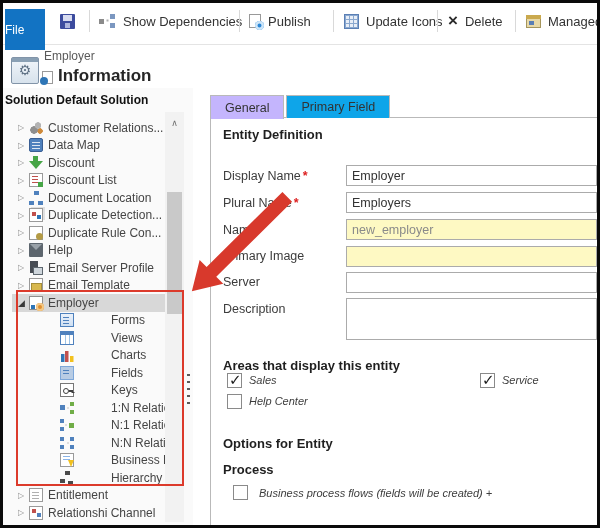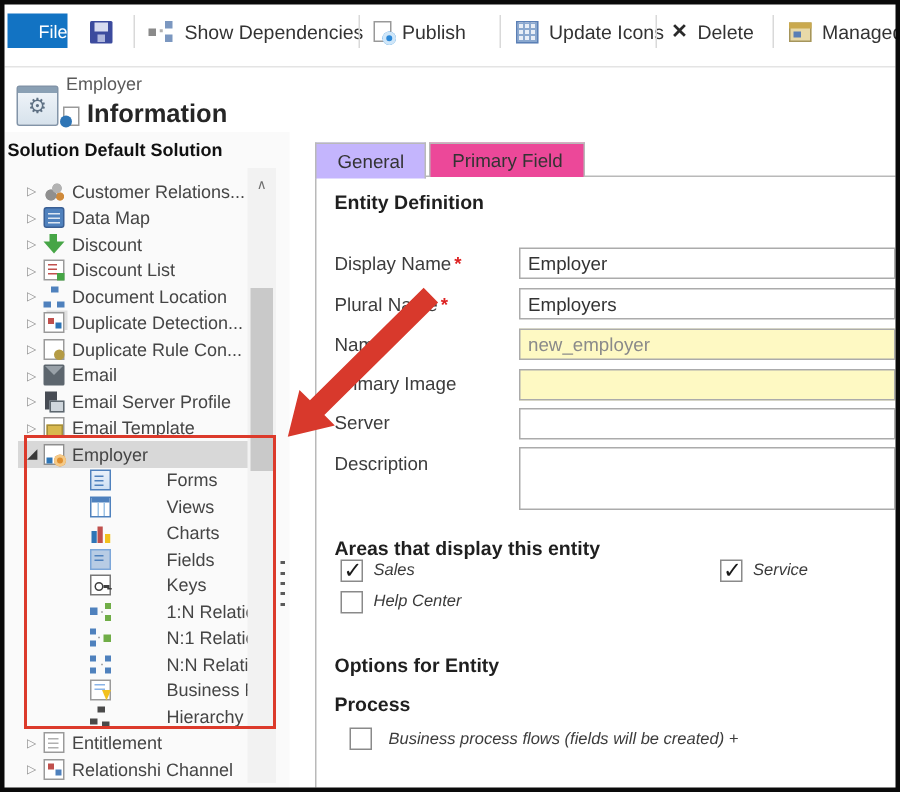--- a/index.html
+++ b/index.html
@@ -3,22 +3,22 @@
 <meta charset="utf-8">
 <style>
   html,body{margin:0;padding:0;background:#888;}
   *{box-sizing:border-box;}
   .screen{position:relative;width:600px;height:528px;background:#fff;overflow:hidden;
           font-family:"Liberation Sans","DejaVu Sans",sans-serif;color:#333;}
   .frame{position:absolute;inset:0;border:3px solid #0a0a0a;z-index:99;pointer-events:none;}
 
   
   .toolbar{position:absolute;left:3px;top:3px;right:3px;height:42px;background:#fff;border-bottom:1px solid #e4e4e4;}
-  .file-tab{position:absolute;left:5px;top:9px;width:40px;height:23px;background:#1273c3;color:#fff;
-            font-size:12px;display:flex;align-items:center;justify-content:flex-end;cursor:pointer;}
+  .file-tab{position:absolute;left:5px;top:9px;width:40px;height:41px;background:#1273c3;color:#fff;
+            font-size:12px;display:flex;align-items:center;justify-content:flex-start;cursor:pointer;}
   .tb-item{position:absolute;top:5px;height:26px;display:flex;align-items:center;gap:7px;font-size:13px;color:#333;cursor:pointer;white-space:nowrap;}
   .tb-sep{position:absolute;top:7px;width:1px;height:22px;background:#d9d9d9;}
   .tb-save{width:15px;height:15px;background:#3c4b9e;position:relative;border-radius:1px;}
   .tb-save::before{content:"";position:absolute;left:3px;top:1px;right:3px;height:6px;background:#d8dcf0;}
   .tb-save::after{content:"";position:absolute;left:5px;bottom:1px;width:5px;height:5px;background:#aeb6dd;}
   .tb-dep{width:17px;height:14px;position:relative;}
   .tb-dep::before{content:"";position:absolute;left:0;top:5px;width:5px;height:5px;background:#8a8a8a;}
   .tb-dep::after{content:"";position:absolute;right:1px;top:0;width:5px;height:5px;background:#7b97c0;box-shadow:0 9px #7b97c0,-5px 4px 0 -1.5px #b0b0b0;}
   .tb-pub{width:12px;height:14px;background:#fff;border:1px solid #999;position:relative;}
   .tb-pub::after{content:"";position:absolute;right:-4px;bottom:-3px;width:9px;height:9px;border-radius:50%;background:#2b88d8;box-shadow:inset 0 0 0 2.5px #cfe6f8;}
@@ -112,21 +112,21 @@
   .grip{position:absolute;left:187px;top:374px;width:3px;height:31px;
         background:repeating-linear-gradient(#5a5a5a 0 2px,transparent 2px 7px);cursor:col-resize;}
 
   
   .redbox{position:absolute;left:16px;top:290px;width:168px;height:196px;border:2px solid #dc3a2b;z-index:40;pointer-events:none;}
   .redarrow{position:absolute;left:184px;top:185px;z-index:50;pointer-events:none;}
 
   
   .tabs{position:absolute;left:210px;top:95px;height:23px;display:flex;z-index:2;}
   .tab{height:23px;padding:0 14px;font-size:12.5px;color:#333;display:flex;align-items:center;
-       background:#ec4899;border:1px solid #b9b9b9;border-bottom:none;margin-right:2px;cursor:pointer;}
+       background:#0ea5e9;border:1px solid #b9b9b9;border-bottom:none;margin-right:2px;cursor:pointer;}
   .tab.active{background:#c4b5fd;height:24px;}
   .content{position:absolute;left:210px;top:117px;right:3px;bottom:3px;background:#fff;
            border-top:1px solid #b9b9b9;border-left:1px solid #b9b9b9;overflow:hidden;}
   .sect{position:absolute;left:12px;font-size:13px;font-weight:700;color:#1f1f1f;white-space:nowrap;}
   .flabel{position:absolute;left:12px;width:122px;font-size:12.5px;color:#3c3c3c;white-space:nowrap;}
   .req{color:#d22;font-weight:700;margin-left:2px;}
   .finput{position:absolute;left:135px;right:0;height:21px;border:1px solid #ababab;background:#fff;
           font-family:inherit;font-size:12.5px;color:#333;padding:1px 5px;border-radius:0;}
   .finput:disabled{background:#fef9c3;color:#8a8a8a;}
   textarea.finput{height:42px;resize:none;}
@@ -212,21 +212,21 @@
           <span>Duplicate Detection...</span>
         </div>
       <div class="trow">
           <span class="caret">▷</span>
           <span class="ti i-gearpage"></span>
           <span>Duplicate Rule Con...</span>
         </div>
       <div class="trow">
           <span class="caret">▷</span>
           <span class="ti i-env"></span>
-          <span>Email</span>
+          <span>Help</span>
         </div>
       <div class="trow">
           <span class="caret">▷</span>
           <span class="ti i-server"></span>
           <span>Email Server Profile</span>
         </div>
       <div class="trow">
           <span class="caret">▷</span>
           <span class="ti i-pageenv"></span>
           <span>Email Template</span>

